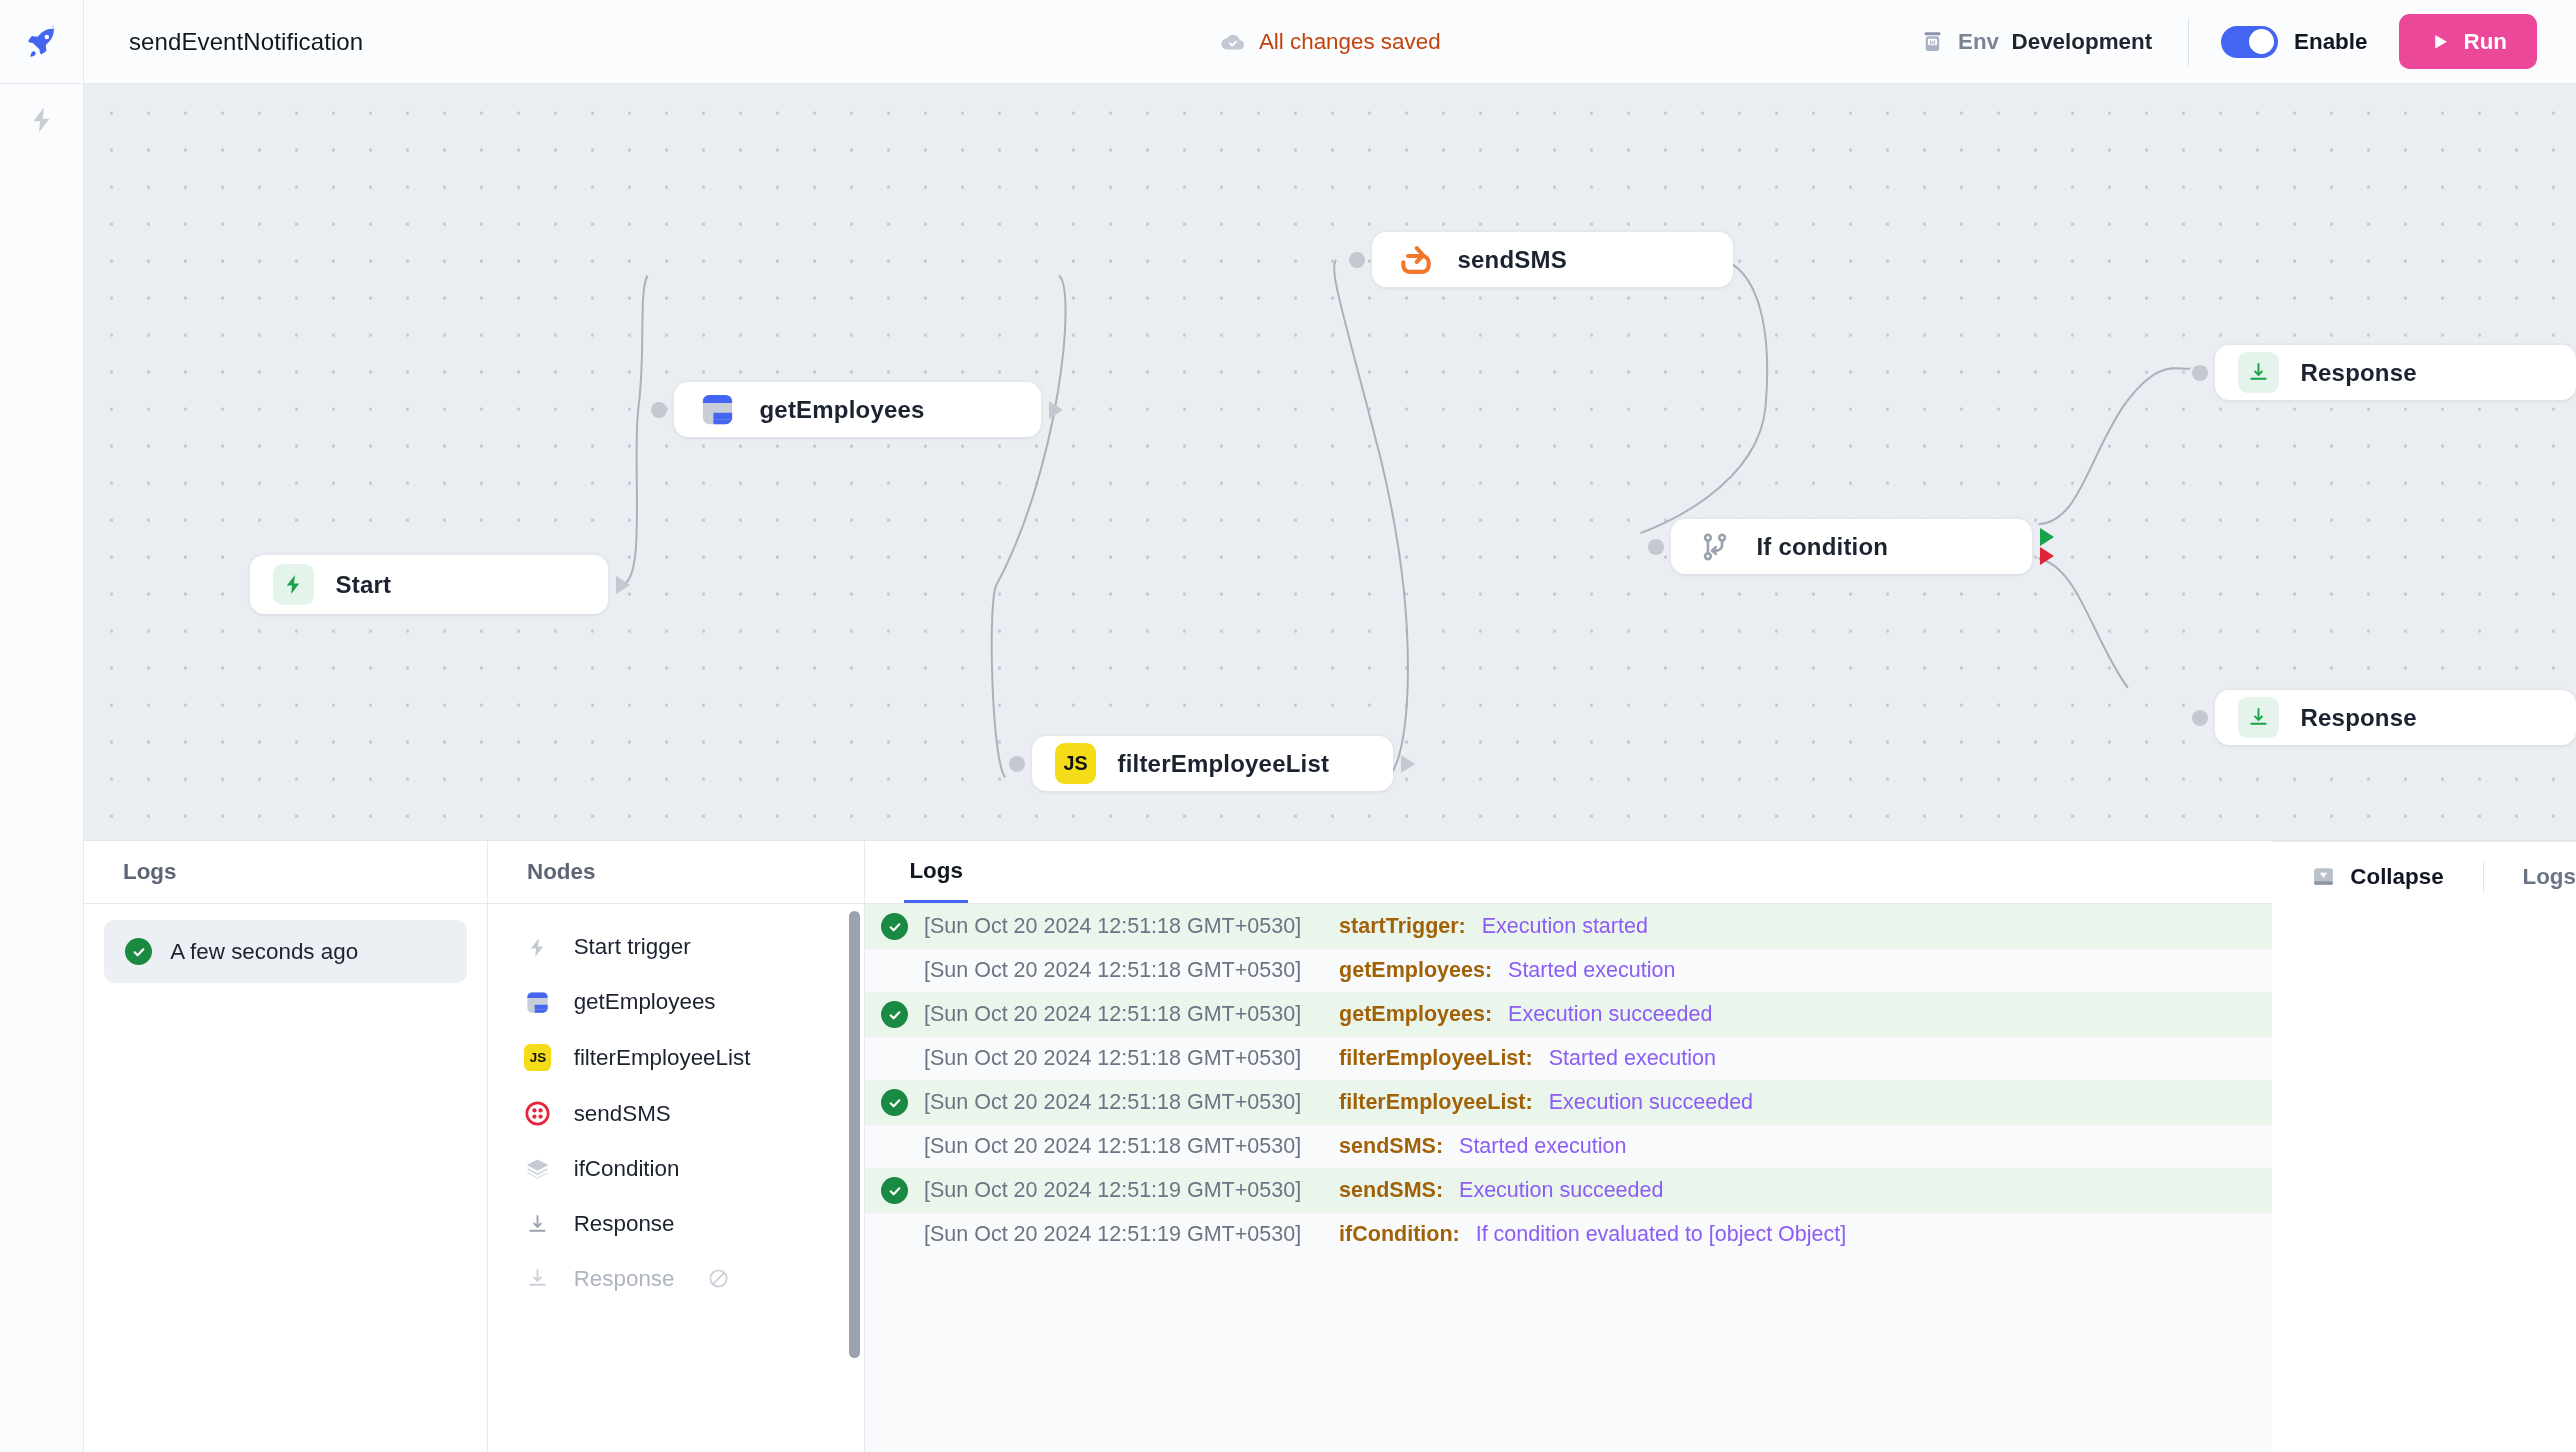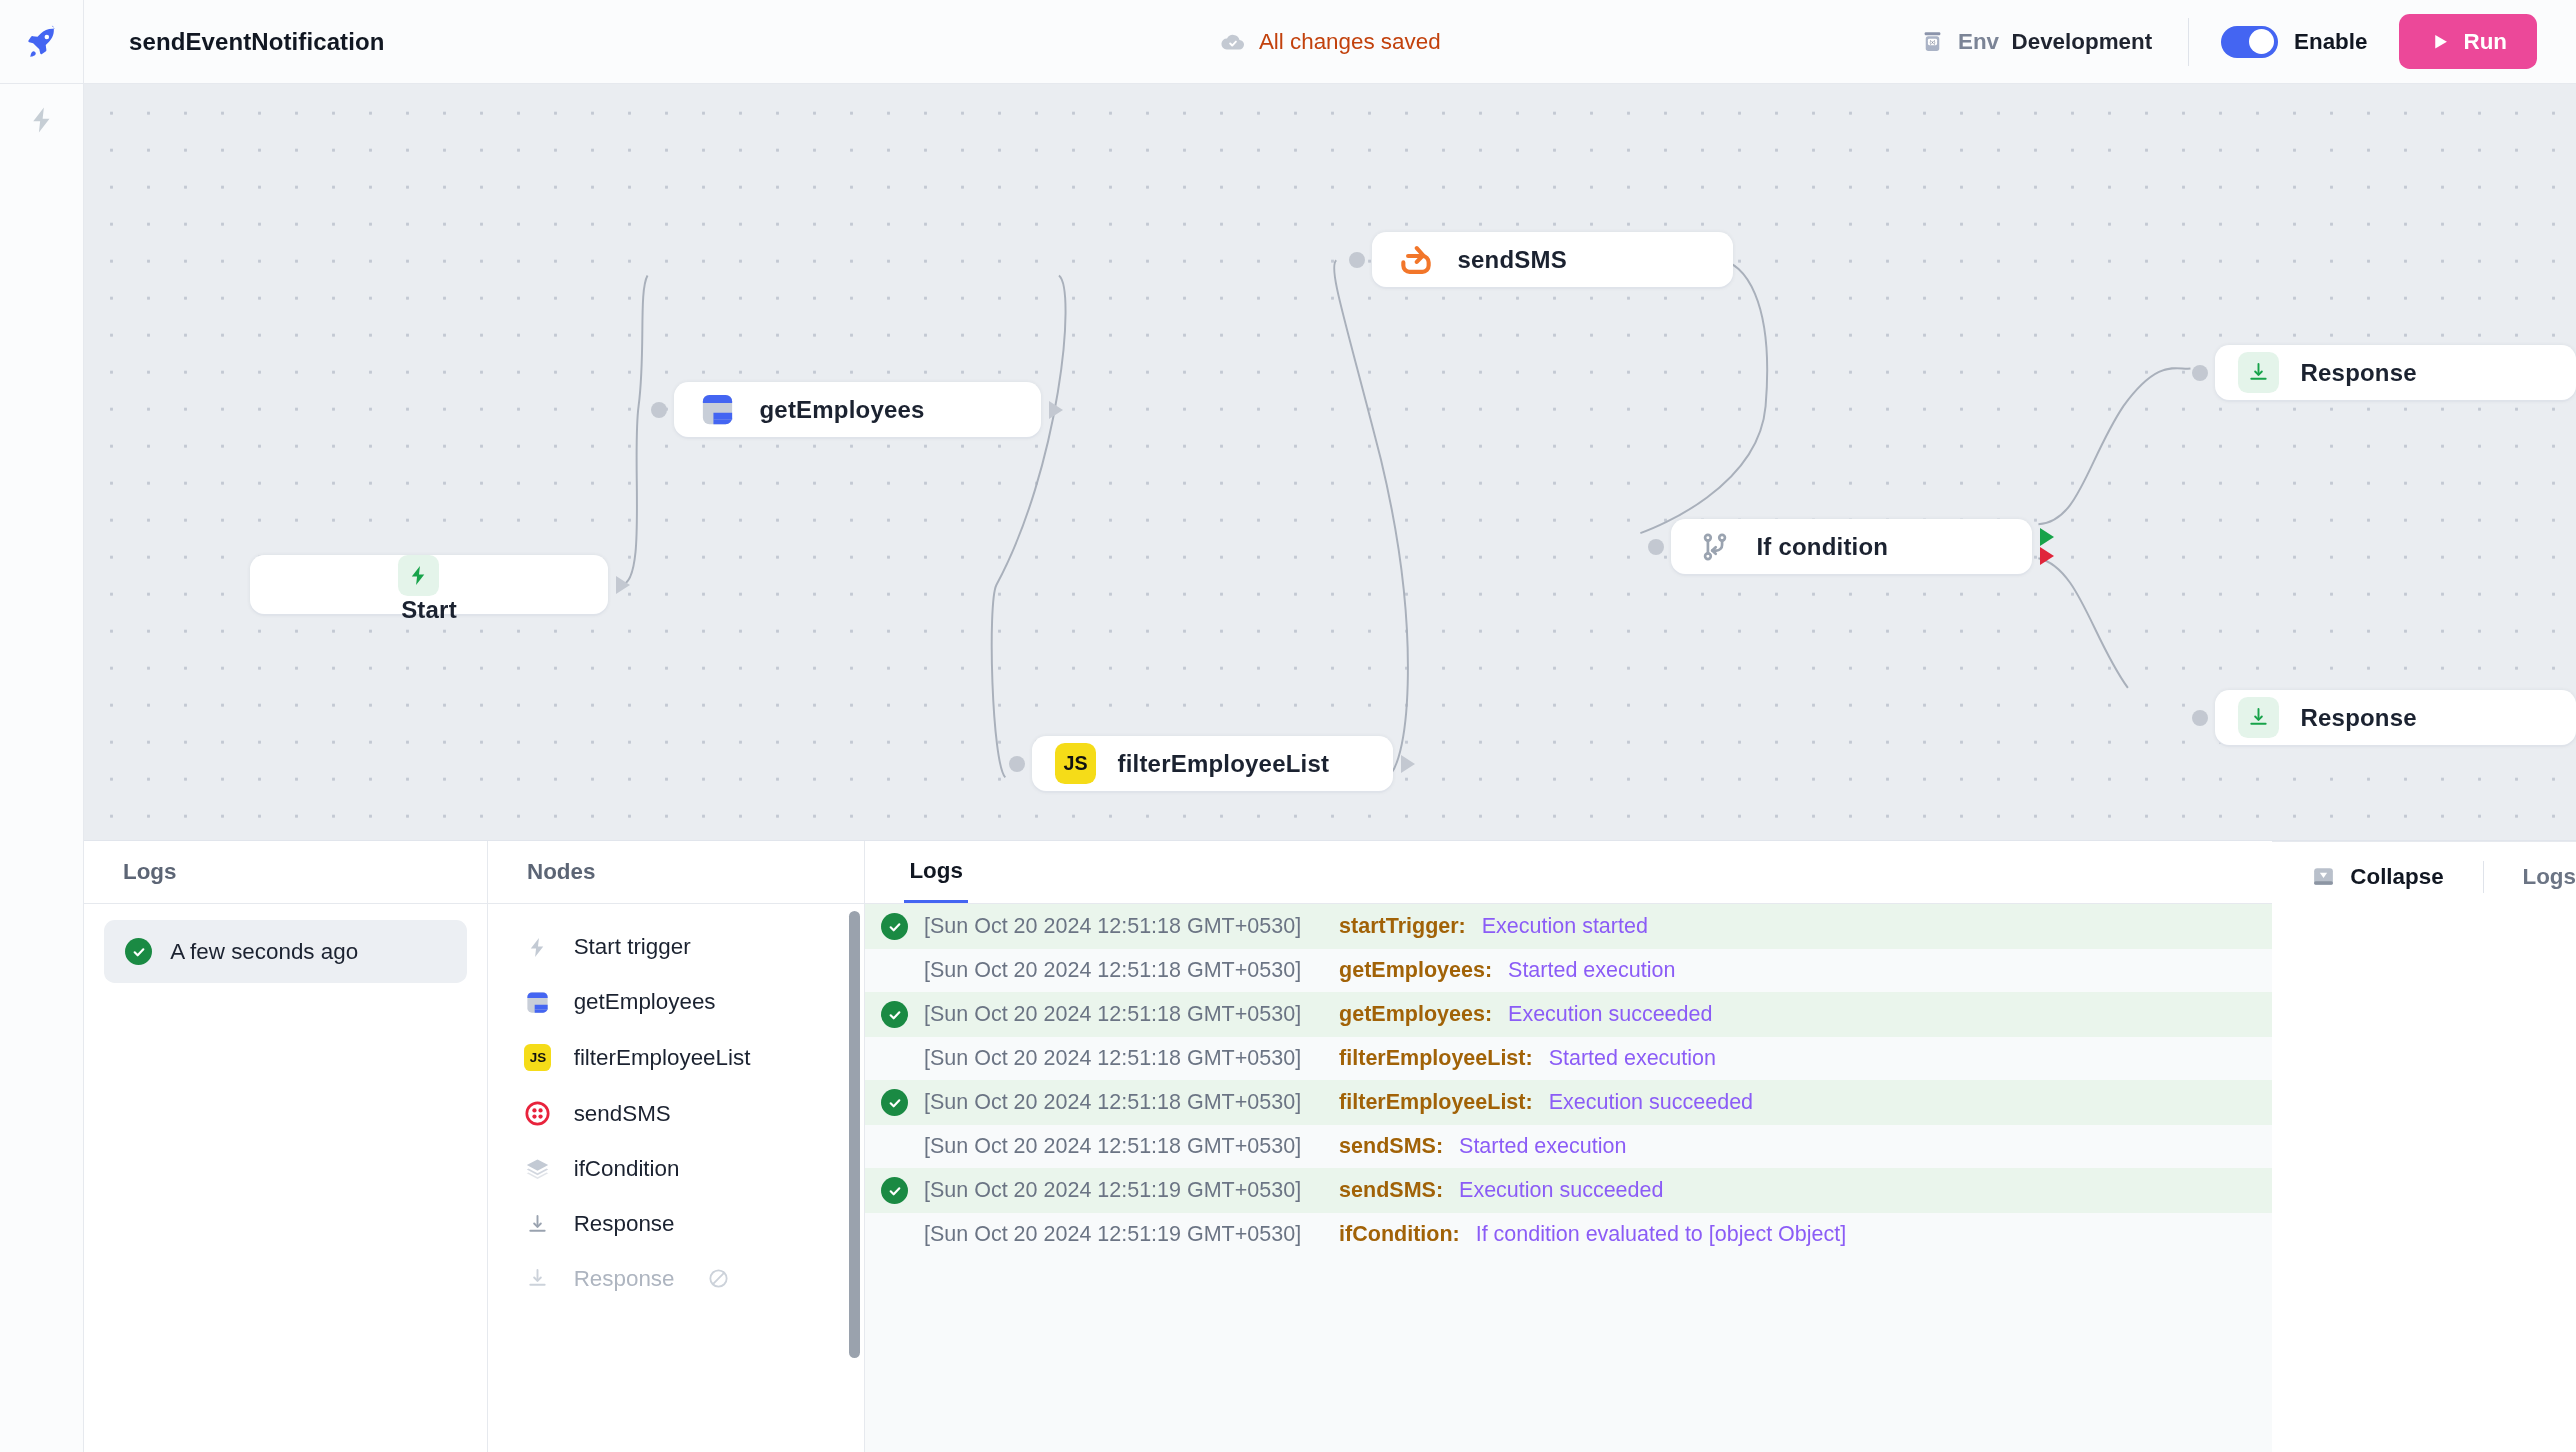--- a/index.html
+++ b/index.html
@@ -34,21 +34,21 @@
 
   
   .header {
     height: 84px; flex: 0 0 84px;
     background: #fbfcfd;
     border-bottom: 0.9px solid #e6e9ee;
     display: flex; align-items: center;
     position: relative;
   }
   .wf-title {
-    font-size: 24px; font-weight: bold; color: #111722;
+    font-size: 24px; font-weight: normal; color: #111722;
     margin-left: 45px; letter-spacing: 0.1px;
   }
   .saved {
     position: absolute; left: 50%; transform: translateX(-50%);
     display: flex; align-items: center; gap: 12.5px;
     color: #c2410c; font-size: 22.4px;
   }
   .header-right {
     margin-left: auto; display: flex; align-items: center;
     gap: 0; padding-right: 39px;
@@ -266,21 +266,21 @@
         <g fill="none" stroke="#a9b0bb" stroke-width="2.2">
           <path d="M600 560 C 630 560, 612 420, 620 360 C 628 300, 620 232, 630 214"></path>
           <path d="M1090 214 C 1110 230, 1090 430, 1020 560 C 1010 580, 1015 760, 1030 775"></path>
           <path d="M1455 775 C 1480 770, 1498 620, 1450 420 C 1412 270, 1390 205, 1400 197"></path>
           <path d="M1830 197 C 1855 200, 1890 240, 1880 360 C 1872 450, 1760 495, 1740 502"></path>
           <path d="M2185 492 C 2230 490, 2240 420, 2280 360 C 2320 305, 2340 320, 2355 318"></path>
           <path d="M2185 530 C 2230 540, 2245 620, 2285 675, 2320 705 C 2336 712, 2345 700, 2355 698"></path>
         </g>
       </svg>
 
-      <div class="node" style="left:166px; top:471px; width:358px; height:59px;flex-direction:column;">
+      <div class="node" style="left:166px; top:471px; width:358px; height:59px;">
         <span class="node-icon">
           <span class="ic-box ic-green">
             <svg width="23" height="23" viewBox="0 0 24 24">
                 <path d="M13.5 2 5 13h5.5L9.5 22 18 11h-5.5z" fill="#17a34a"></path>
               </svg>
           </span>
         </span>
         <span class="node-label">Start</span>
         <span class="handle-out"></span>
       </div>

